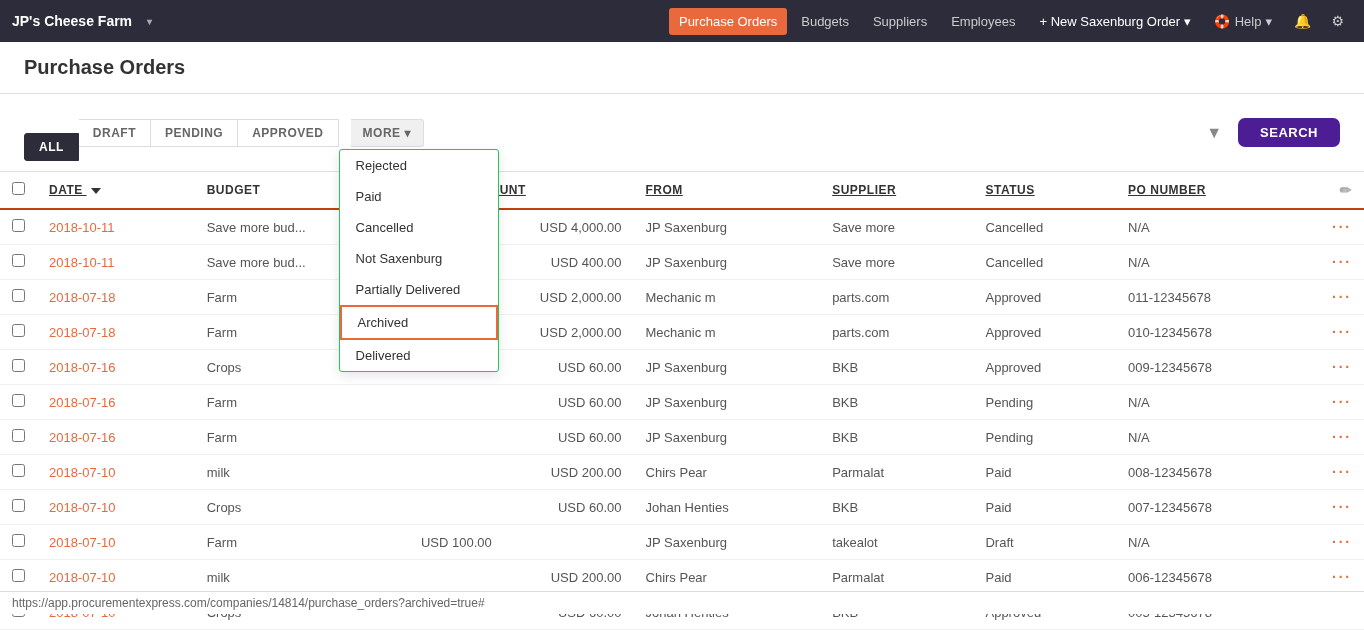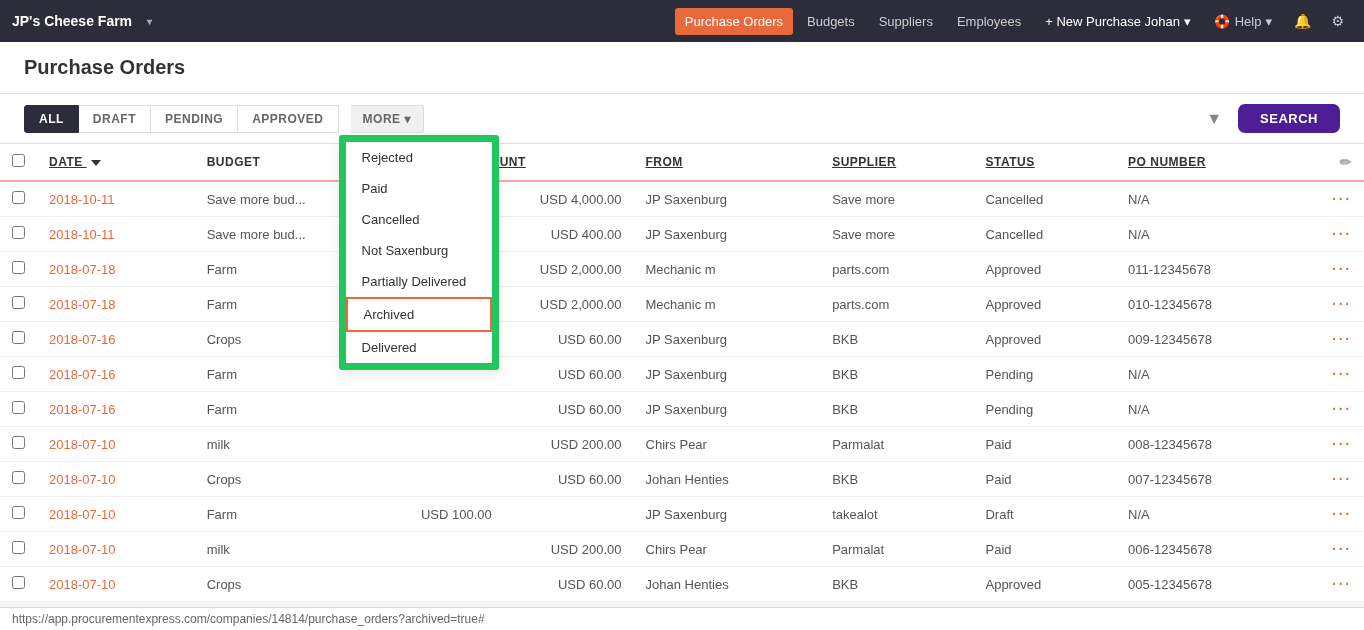--- a/index.html
+++ b/index.html
@@ -60,21 +60,21 @@
       padding: 6px 14px;
       font-size: 12px;
       font-weight: 600;
       color: #666;
       border: 1px solid #ddd;
       background: #fff;
       cursor: pointer;
       text-transform: uppercase;
       letter-spacing: 0.5px;
     }
-    .filter-tab:first-child { border-radius: 3px 0 0 3px; }
+    .filter-tab:first-child { border-radius: 3px 0 0 3px; margin-top: 29px; }
     .filter-tab.active {
       background: #2c2c3a; color: #fff; border-color: #2c2c3a;
     }
     .filter-tab-more {
       padding: 6px 12px;
       font-size: 12px;
       font-weight: 600;
       color: #666;
       border: 1px solid #ddd;
       background: #fff;
@@ -108,21 +108,21 @@
       margin-left: 8px;
       letter-spacing: 0.5px;
     }
 
     
     .dropdown-menu {
       position: absolute;
       top: 100%;
       left: 0;
       background: #fff;
-      border: 7px solid #22c55e;
+      border: 1px solid #22c55e;
       border-radius: 3px;
       min-width: 160px;
       z-index: 1000;
       box-shadow: 0 4px 12px rgba(0,0,0,0.1);
       margin-top: 2px;
     }
     .dropdown-item {
       padding: 8px 16px;
       font-size: 13px;
       color: #333;
@@ -137,21 +137,21 @@
     
     .table-container {
       background: #fff;
       overflow-x: auto;
     }
     table {
       width: 100%;
       border-collapse: collapse;
     }
     thead tr {
-      border-bottom: 2px solid #fca5a5;
+      border-bottom: 2px solid #c2410c;
     }
     thead th {
       padding: 10px 12px;
       text-align: left;
       font-size: 12px;
       font-weight: 700;
       color: #333;
       text-transform: uppercase;
       letter-spacing: 0.5px;
       white-space: nowrap;
@@ -192,21 +192,21 @@
       left: 380px;
       width: 50px;
       height: 40px;
       pointer-events: none;
       z-index: 500;
     }
 
     
     .status-bar {
       position: fixed;
-      bottom: 0;
+      bottom: 16px;
       left: 0;
       right: 0;
       background: #fff;
       border-top: 1px solid #ddd;
       padding: 4px 12px;
       font-size: 12px;
       color: #666;
       z-index: 100;
     }
 
@@ -222,21 +222,21 @@
   <div class="nav-brand">
     <span>JP's Cheese Farm</span>
     <span class="chevron">▾</span>
   </div>
   <div class="nav-links">
     <a class="nav-link active">Purchase Orders</a>
     <a class="nav-link">Budgets</a>
     <a class="nav-link">Suppliers</a>
     <a class="nav-link">Employees</a>
     <span class="nav-link-new">
-      <span>+ New Purchase Johan</span>
+      <span>+ New Saxenburg Order</span>
       <span>▾</span>
     </span>
     <span class="nav-help">
       <span>🛟</span>
       <span>Help</span>
       <span>▾</span>
     </span>
     <span class="nav-icon-btn">🔔</span>
     <span class="nav-icon-btn">⚙</span>
   </div>

